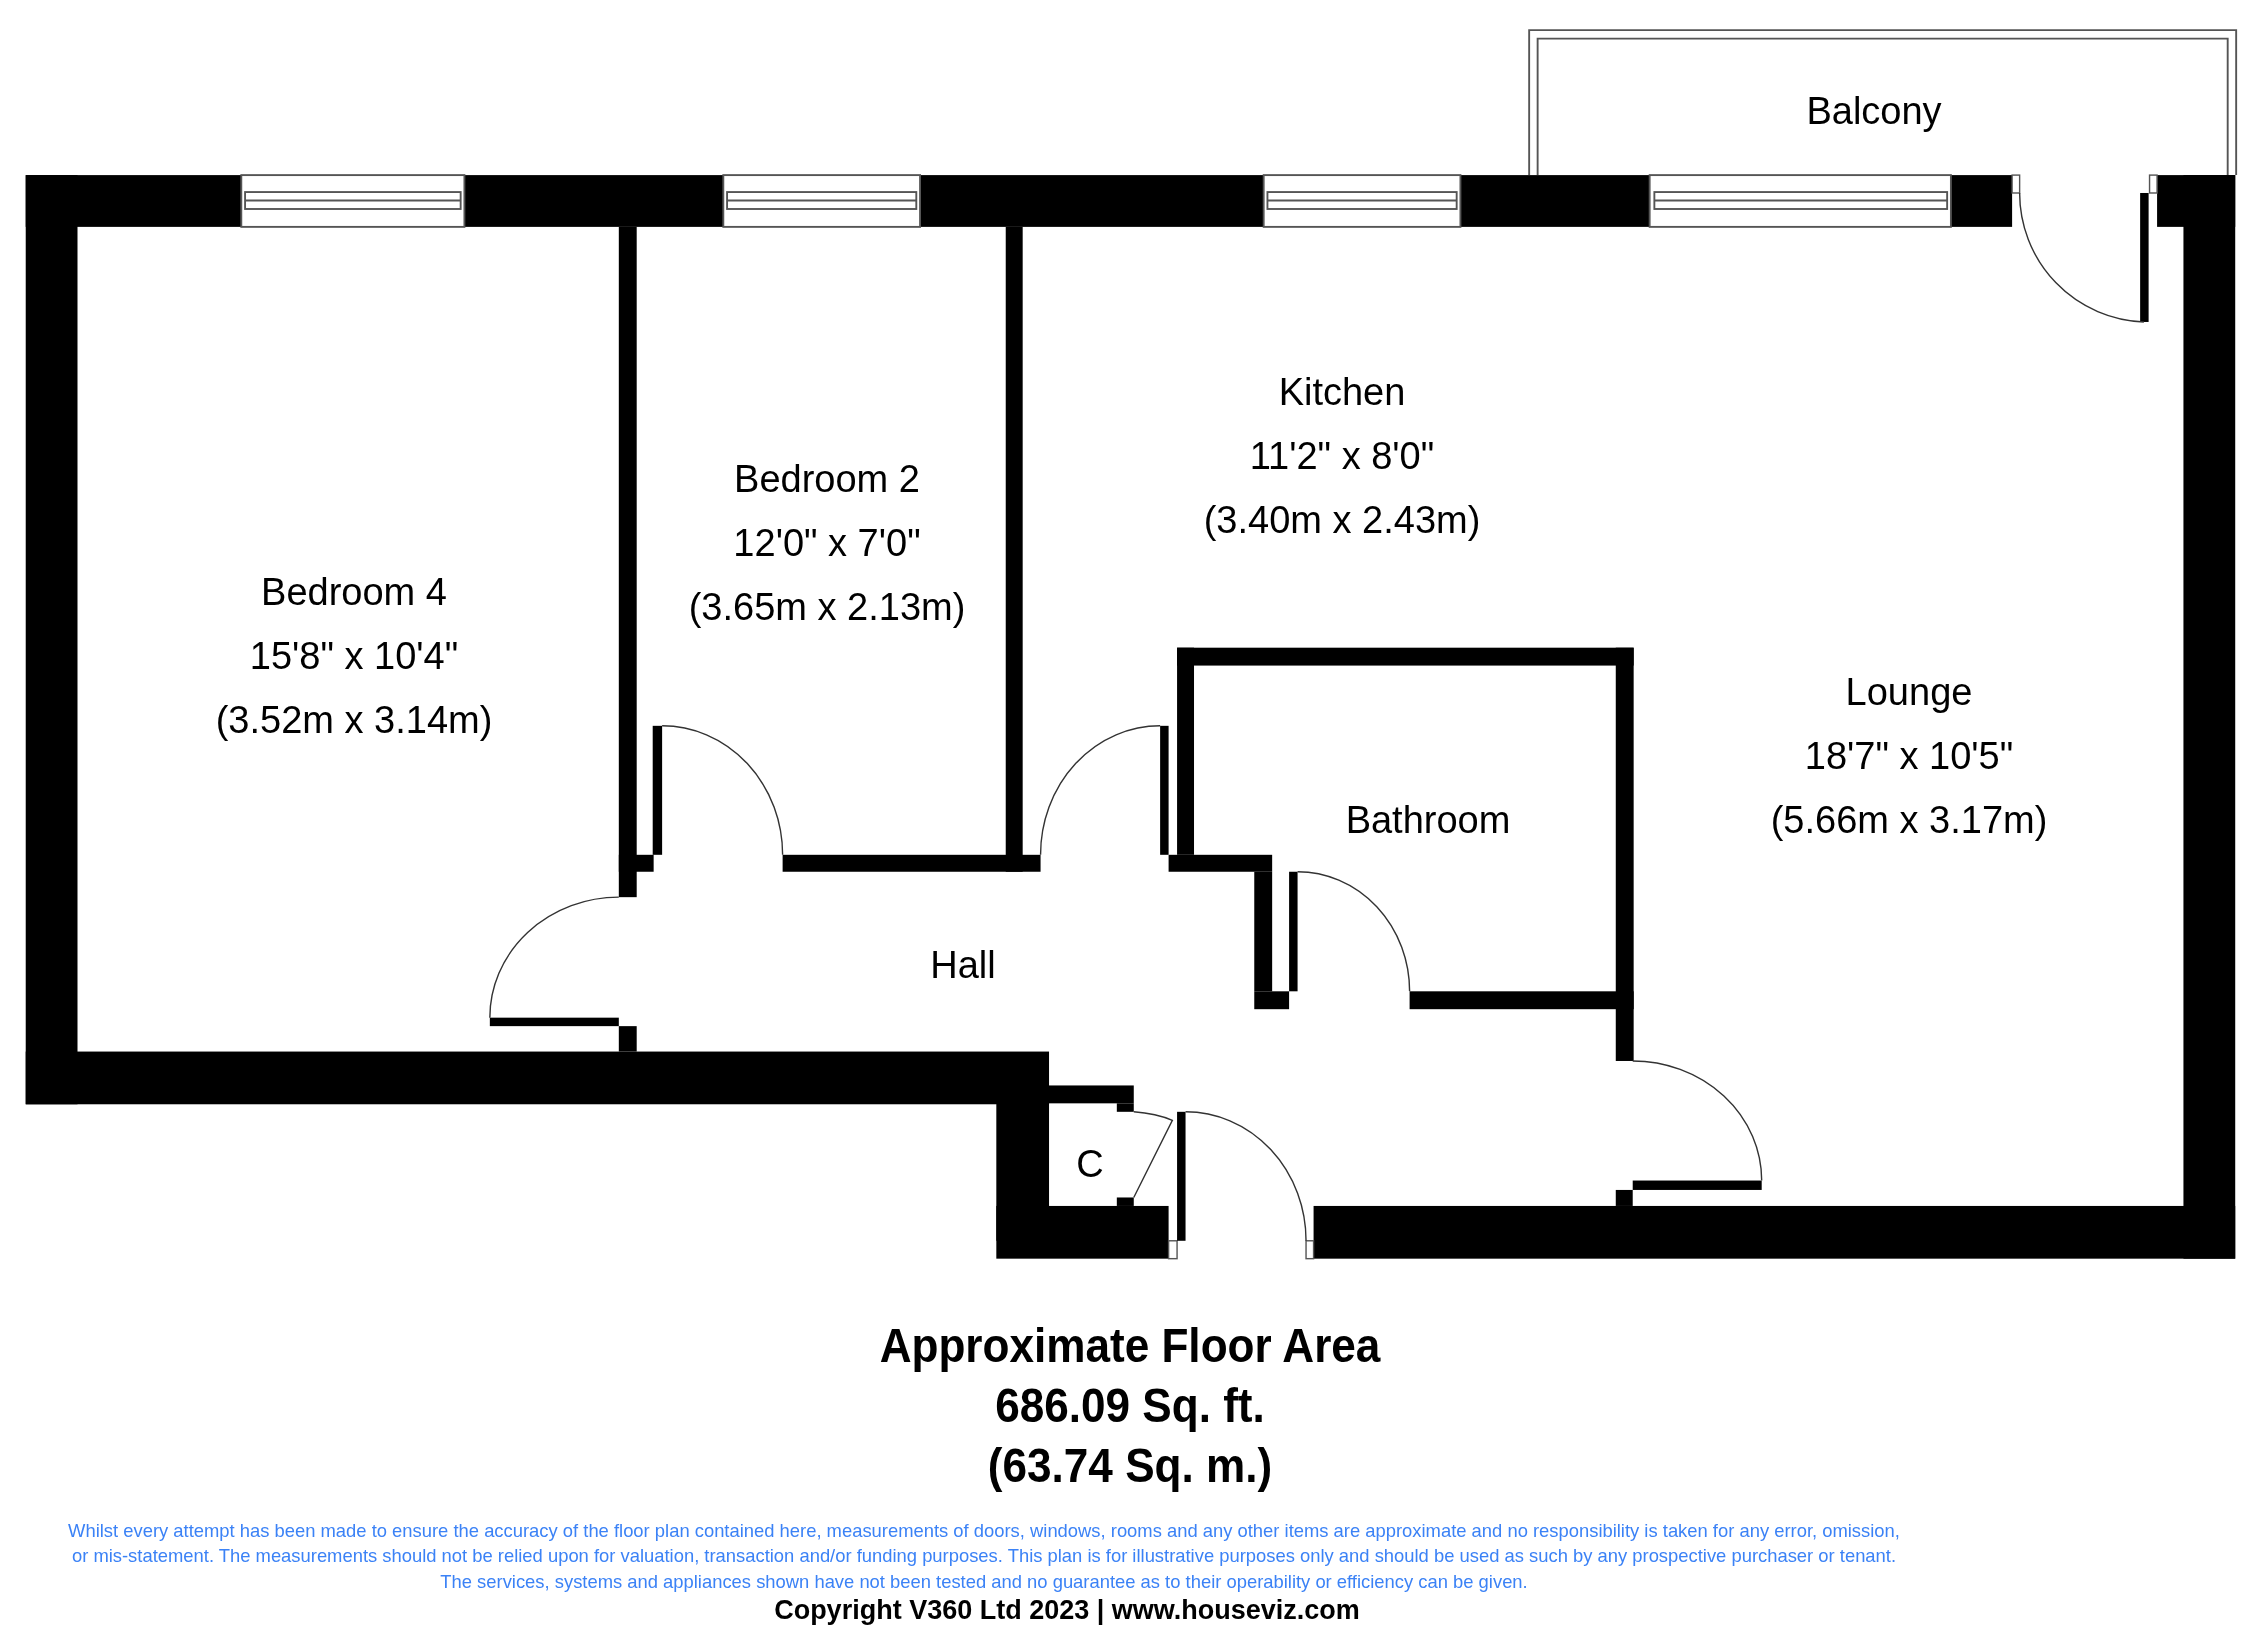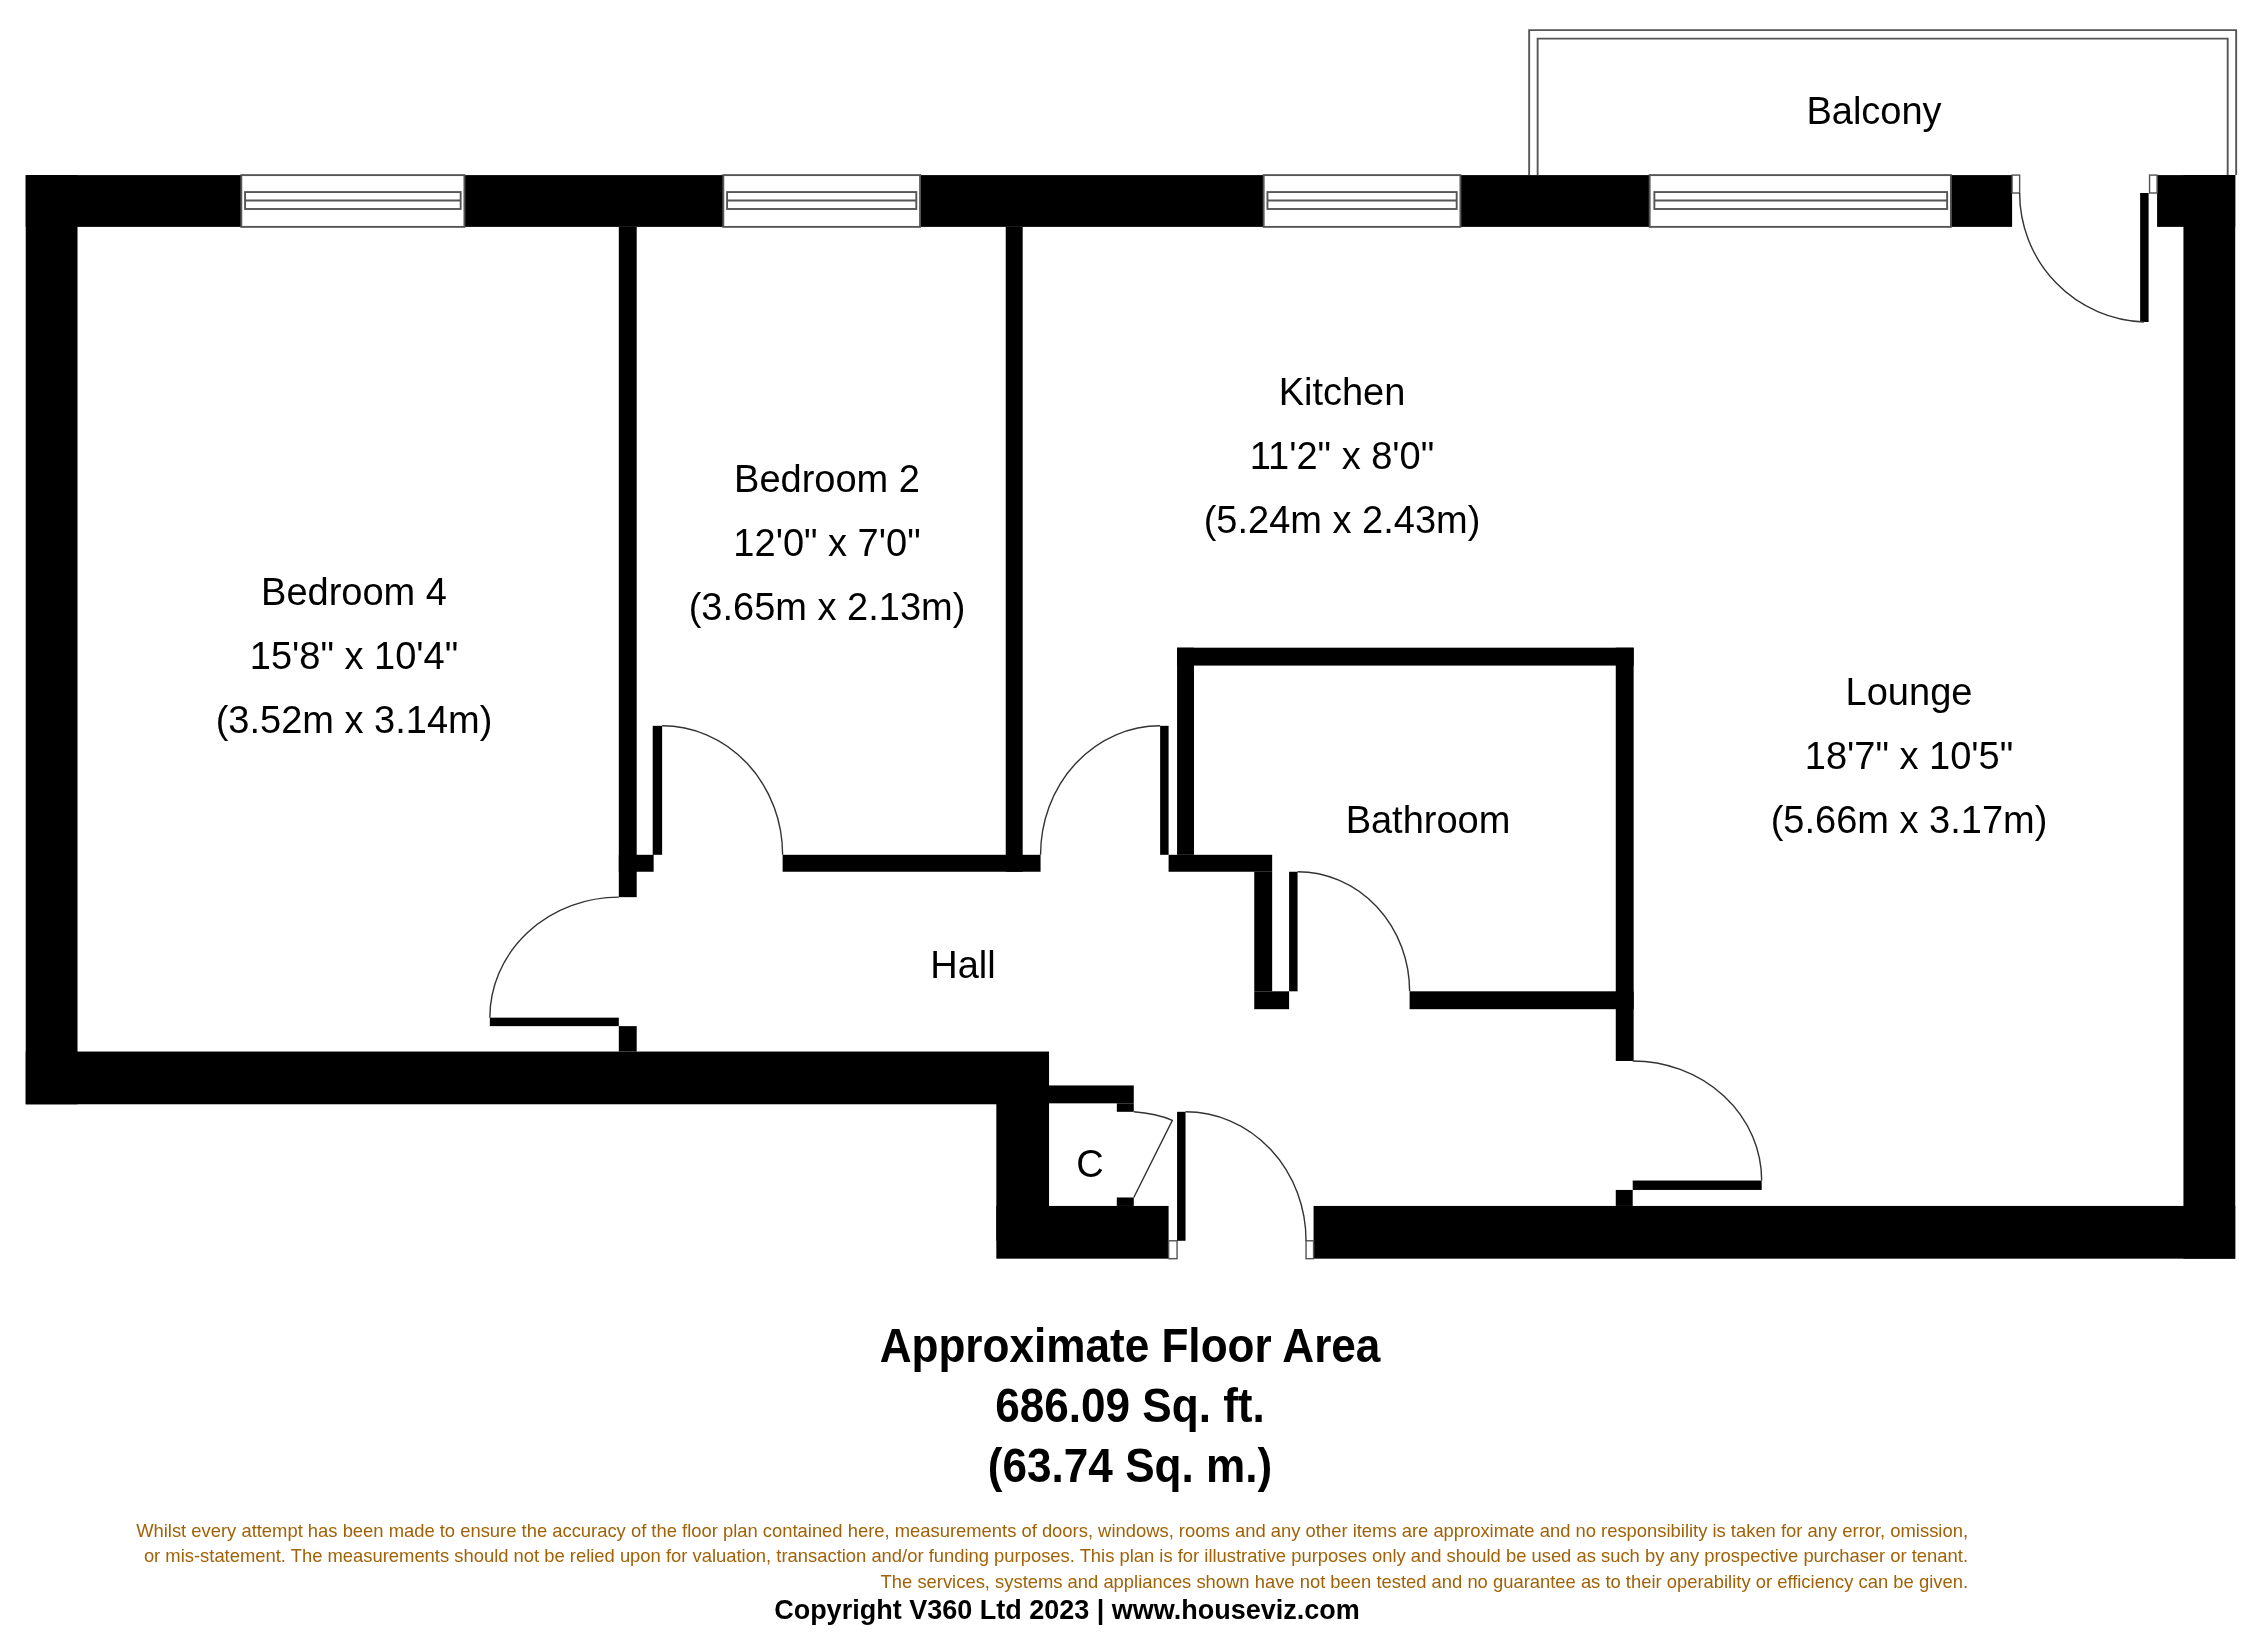--- a/index.html
+++ b/index.html
@@ -2,21 +2,21 @@
 <html style="font-size:15px"><head>
 <meta charset="utf-8">
 <style>
   html, body { margin: 0; padding: 0; background: #ffffff; }
   body { width: 2260px; height: 1639px; position: relative; overflow: hidden; font-family: "Liberation Sans", sans-serif; }
   #plan { position: absolute; left: 0; top: 0; }
   .room-label { position: absolute; transform: translateX(-50%); text-align: center; color: #000; font-family: "Liberation Sans", sans-serif; font-size: 38px; line-height: 55px; white-space: nowrap; }
   .room-label span { display: block; margin-top: 9px; }
   #area { position: absolute; left: 0; width: 2260px; top: 1315px; text-align: center; font-weight: bold; font-size: 49px; line-height: 60px; color: #000; transform: scaleX(0.9); }
   #area span { display: block; }
-  #disclaimer { position: absolute; left: 0; width: 1968px; top: 1518px; text-align: right; font-size: 18.4px; line-height: 25.4px; color: #a16207; }
+  #disclaimer { position: absolute; left: 0; width: 1968px; top: 1518px; text-align: center; font-size: 18.4px; line-height: 25.4px; color: #3b82f6; }
   #disclaimer span { display: block; }
   #copyright { position: absolute; left: 0; width: 2134px; top: 1595px; text-align: center; font-size: 27px; font-weight: bold; color: #000; }
 </style>
 </head>
 <body>
 
 <svg id="plan" width="2260" height="1639" viewBox="0 0 2400 1741" xmlns="http://www.w3.org/2000/svg">
 
   <g fill="none" stroke="#555555" stroke-width="2">
     <polyline points="1624,186 1624,32 2375,32 2375,186"></polyline>
@@ -123,21 +123,21 @@
   <span>(3.52m x 3.14m)</span>
 </div>
 <div class="room-label" style="left:827px;top:443px;">
   <span>Bedroom 2</span>
   <span>12'0" x 7'0"</span>
   <span>(3.65m x 2.13m)</span>
 </div>
 <div class="room-label" style="left:1342px;top:356px;">
   <span>Kitchen</span>
   <span>11'2" x 8'0"</span>
-  <span>(5.24m x 2.43m)</span>
+  <span>(3.40m x 2.43m)</span>
 </div>
 <div class="room-label" style="left:1909px;top:656px;">
   <span>Lounge</span>
   <span>18'7" x 10'5"</span>
   <span>(5.66m x 3.17m)</span>
 </div>
 <div class="room-label" style="left:1428px;top:784px;">
   <span>Bathroom</span>
 </div>
 <div class="room-label" style="left:963px;top:929px;text-align:center;">

